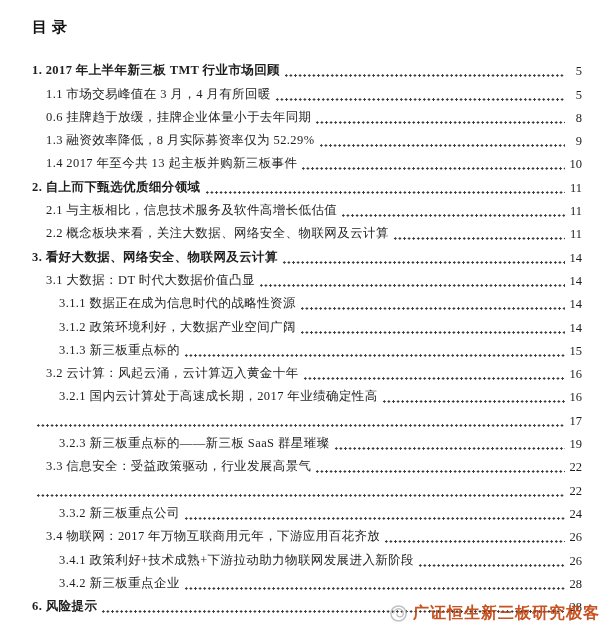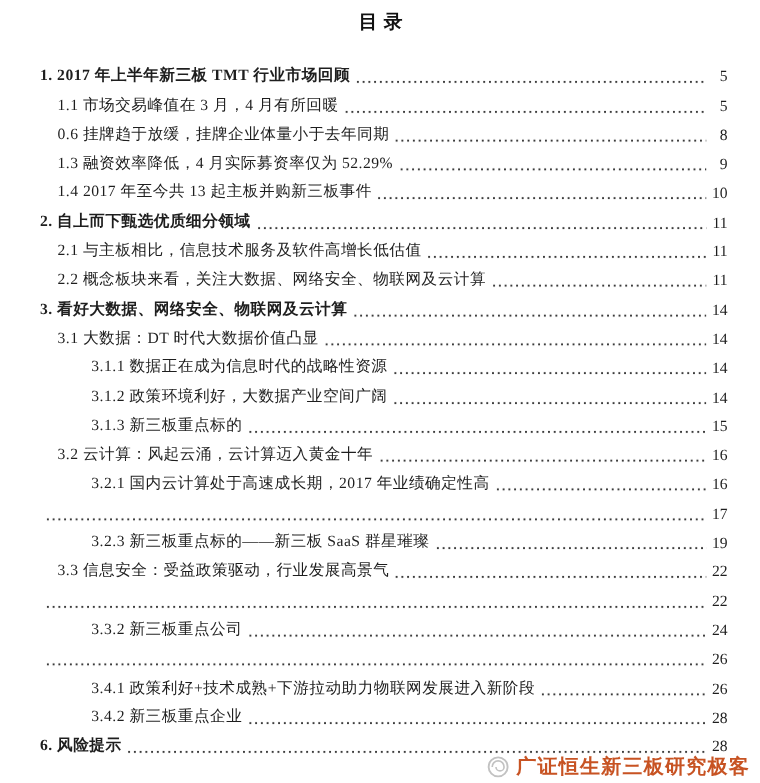--- a/index.html
+++ b/index.html
@@ -13,43 +13,42 @@
     color: #1e1e1e;
   }
   .page {
     position: relative;
     width: 608px;
     height: 626px;
     box-sizing: border-box;
     padding: 6px 26px 0 32px;
   }
   .toc-title {
-    text-align: center;
     font-weight: bold;
     font-size: 15px;
     letter-spacing: 5px;
-    margin: 2px 0 22px 0;
+    margin: 12px 0 22px 0;
     color: #111;
   }
   .toc-list { width: 100%; }
   .row {
     display: flex;
     align-items: flex-end;
     height: 23.3px;
     font-size: 12.5px;
     white-space: nowrap;
   }
   .row .lbl {
     flex: 0 0 auto;
     letter-spacing: 0.4px;
     padding-bottom: 3px;
   }
   .lvl1 .lbl { margin-left: 0; font-weight: 600; margin-top: 24px; }
   .lvl2 .lbl { margin-left: 14px; font-weight: 500; }
-  .lvl3 .lbl { margin-left: 41px; font-weight: 500; }
+  .lvl3 .lbl { margin-left: 27px; font-weight: 500; }
   .dots {
     flex: 1 1 auto;
     min-width: 10px;
     height: 14px;
     margin: 0 3px 0 4px;
     background-image: radial-gradient(circle, #3c3c3c 1px, transparent 1.2px);
     background-size: 4.6px 3px;
     background-repeat: repeat-x;
     background-position: left bottom 5px;
   }
@@ -97,21 +96,21 @@
       <span class="pg">5</span>
     </div>
 
     <div class="row lvl2">
       <span class="lbl">0.6 挂牌趋于放缓，挂牌企业体量小于去年同期</span>
       <span class="dots"></span>
       <span class="pg">8</span>
     </div>
 
     <div class="row lvl2">
-      <span class="lbl">1.3 融资效率降低，4 月实际募资率仅为 52.29%</span>
+      <span class="lbl">1.3 融资效率降低，8 月实际募资率仅为 52.29%</span>
       <span class="dots"></span>
       <span class="pg">9</span>
     </div>
 
     <div class="row lvl2">
       <span class="lbl">1.4 2017 年至今共 13 起主板并购新三板事件</span>
       <span class="dots"></span>
       <span class="pg">10</span>
     </div>
 
@@ -197,20 +196,21 @@
       <span class="pg">22</span>
     </div>
 
     <div class="row lvl3">
       <span class="lbl">3.3.2 新三板重点公司</span>
       <span class="dots"></span>
       <span class="pg">24</span>
     </div>
 
     <div class="row lvl2">
+      <span class="lbl">3.4 物联网：2017 年万物互联商用元年，下游应用百花齐放</span>
       <span class="dots"></span>
       <span class="pg">26</span>
     </div>
 
     <div class="row lvl3">
       <span class="lbl">3.4.1 政策利好+技术成熟+下游拉动助力物联网发展进入新阶段</span>
       <span class="dots"></span>
       <span class="pg">26</span>
     </div>
 

